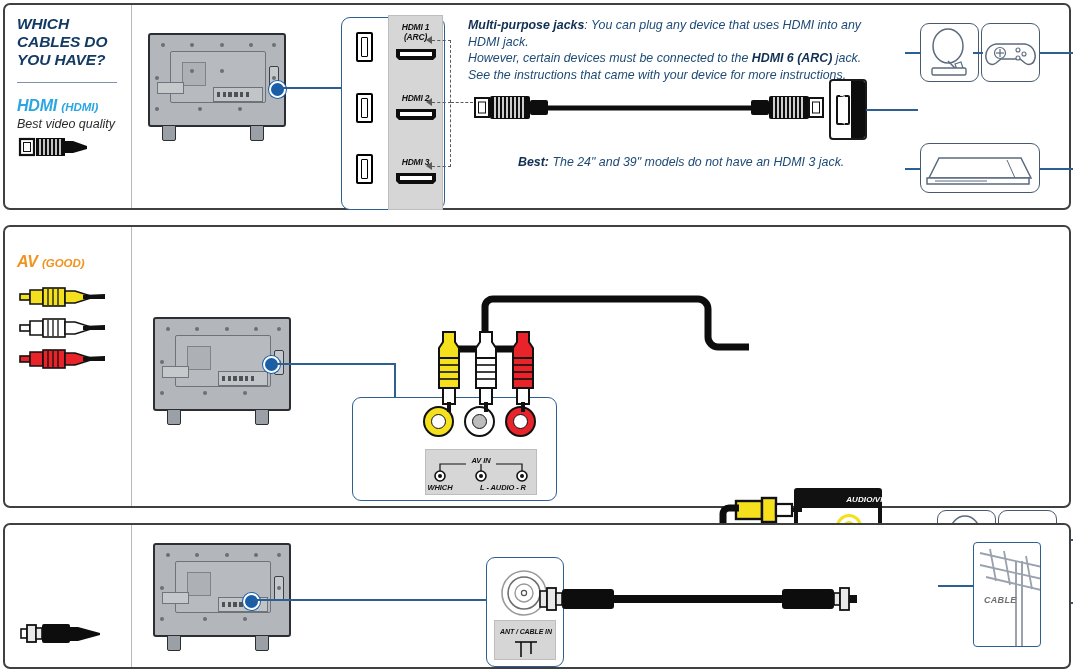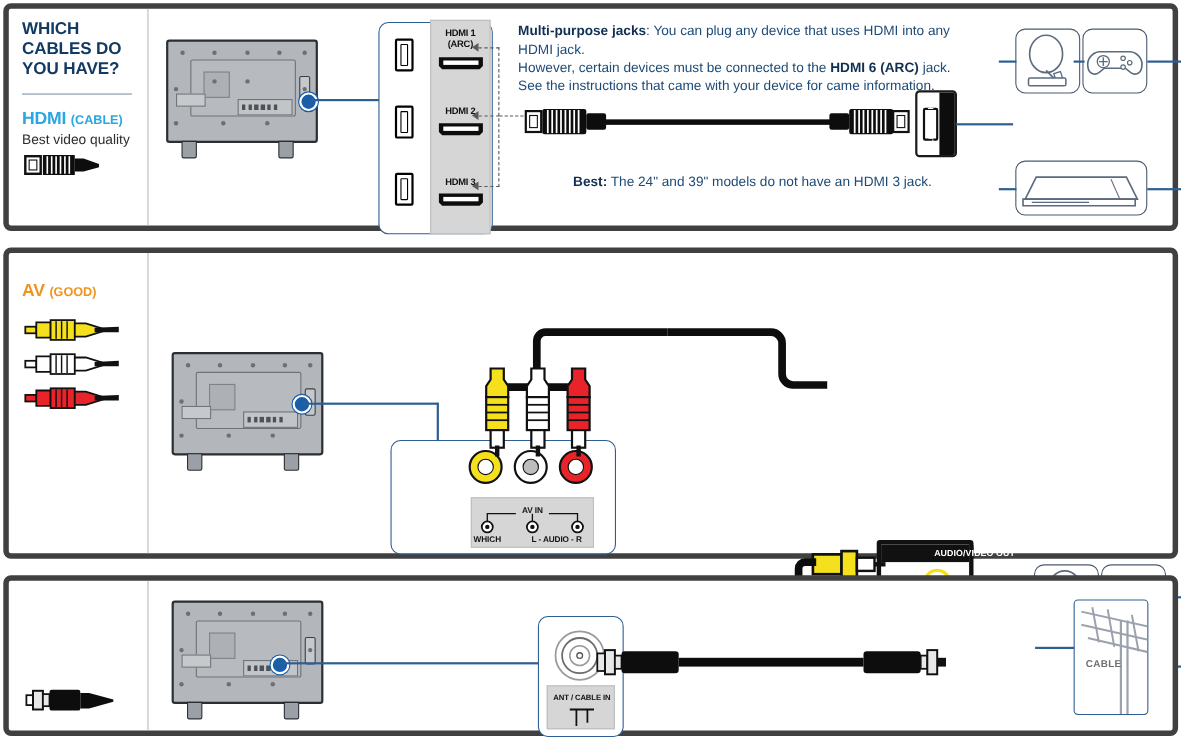--- a/index.html
+++ b/index.html
@@ -4,21 +4,21 @@
 <style>
   html,body{margin:0;padding:0;background:#ffffff;}
   body{
     width:1074px;height:672px;position:relative;overflow:hidden;
     font-family:"Liberation Sans", sans-serif;
     color:#1c3f66;
   }
   .page{position:absolute;left:0;top:0;width:1074px;height:672px;background:#fff;}
 
   
-  .section{position:absolute;border:5px solid #404040;border-radius:7px;background:#fff;box-sizing:border-box;}
+  .section{position:absolute;border:2px solid #404040;border-radius:7px;background:#fff;box-sizing:border-box;font-style:italic;}
   #sec-hdmi{left:3px;top:3px;width:1068px;height:207px;}
   #sec-av{left:3px;top:225px;width:1068px;height:283px;}
   #sec-coax{left:3px;top:523px;width:1068px;height:146px;}
 
   .divider-v{position:absolute;top:0;bottom:0;width:1px;background:#b9b9b9;}
 
   
   .lbl-col{position:absolute;box-sizing:border-box;}
   .title-main{
     font-weight:bold;font-size:15.5px;line-height:18px;color:#123a63;
@@ -104,21 +104,21 @@
 
   <div class="section" id="sec-hdmi">
     <div class="divider-v" style="left:126px;"></div>
 
     <div class="lbl-col" style="left:12px;top:10px;width:106px;">
       <div class="title-main">
         <span>WHICH CABLES DO YOU HAVE?</span>
       </div>
       <div class="rule" style="margin-top:13px;width:100px;"></div>
       <div style="margin-top:14px;">
-        <span class="cable-name"><span>HDMI</span> <span class="qual">(CABLE)</span></span>
+        <span class="cable-name"><span>HDMI</span> <span class="qual">(HDMI)</span></span>
       </div>
       <div class="cable-sub" style="margin-top:2px;">Best video quality</div>
     </div>
 
     <div style="position:absolute;left:14px;top:128px;">
       <svg width="86" height="28" viewBox="0 0 86 28">
         <rect x="1" y="6" width="14" height="16" fill="#fff" stroke="#111" stroke-width="2.2"></rect>
         <rect x="4.5" y="9.5" width="7" height="9" fill="#fff" stroke="#111" stroke-width="1"></rect>
         <path d="M17 5 H46 V23 H17 Z" fill="#0d0d0d"></path>
         <g stroke="#fff" stroke-width="1.5">
@@ -208,21 +208,21 @@
     <div class="arrow-l" style="left:421px;top:31px;"></div>
     <div class="dash-h" style="left:427px;top:97px;width:19px;"></div>
     <div class="arrow-l" style="left:421px;top:93px;"></div>
     <div class="dash-h" style="left:427px;top:161px;width:19px;"></div>
     <div class="arrow-l" style="left:421px;top:157px;"></div>
     <div class="dash-h" style="left:446px;top:97px;width:22px;"></div>
 
     <div class="para" style="left:463px;top:12px;width:420px;">
       <b>Multi-purpose jacks</b><span>: You can plug any device that uses HDMI into any HDMI jack.</span><br>
       <span>However, certain devices must be connected to the </span><b>HDMI 6 (ARC)</b><span> jack.</span><br>
-      <span>See the instructions that came with your device for came information.</span>
+      <span>See the instructions that came with your device for more instructions.</span>
     </div>
 
     <div class="note" style="left:513px;top:150px;">
       <b>Best:</b><span> The 24" and 39" models do not have an HDMI 3 jack.</span>
     </div>
 
     <div style="position:absolute;left:470px;top:88px;">
       <svg width="350" height="30" viewBox="0 0 350 30">
         <rect x="0" y="5" width="14" height="19" fill="#fff" stroke="#111" stroke-width="2"></rect>
         <rect x="3.5" y="9" width="7" height="11" fill="#fff" stroke="#111" stroke-width="1"></rect>

